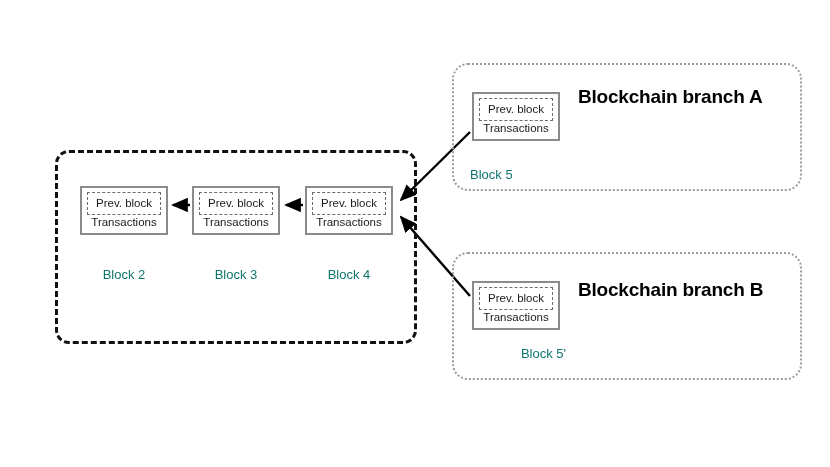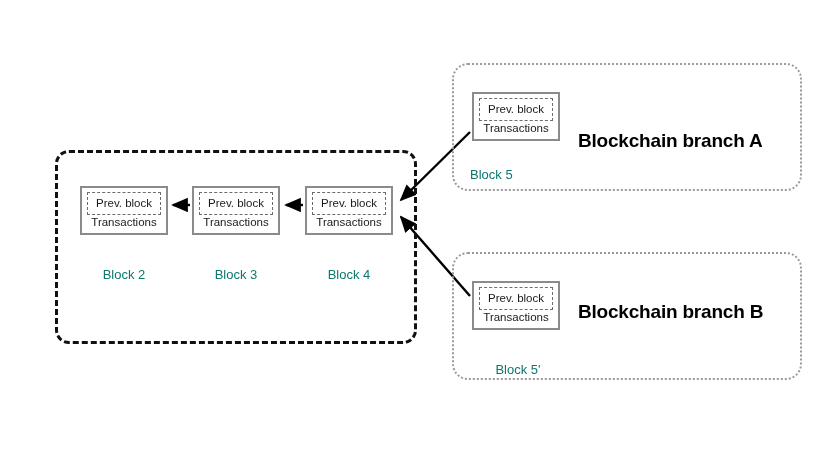--- a/index.html
+++ b/index.html
@@ -100,35 +100,34 @@
     width: 96px;
     text-align: center;
     font-size: 13px;
     color: #0f766e;
     white-space: nowrap;
   }
   .cap-2  { left: 76px;  top: 267px; }
   .cap-3  { left: 188px; top: 267px; }
   .cap-4  { left: 301px; top: 267px; }
   .cap-5  { left: 470px; top: 167px; text-align: left; }
-  .cap-5p { left: 470px; top: 362px; text-align: center; }
+  .cap-5p { left: 470px; top: 346px; text-align: right; }
 
   
   .group-title {
     position: absolute;
     font-size: 19px;
     font-weight: bold;
     color: #000000;
     white-space: nowrap;
     letter-spacing: -0.2px;
-    margin-top: 44px;
   }
   .title-common   { left: 76px;  top: 310px; }
   .title-branch-a { left: 578px; top: 86px; }
-  .title-branch-b { left: 578px; top: 257px; }
+  .title-branch-b { left: 578px; top: 279px; }
 
   
   #arrows {
     position: absolute;
     left: 0;
     top: 0;
     width: 830px;
     height: 467px;
     pointer-events: none;
   }

